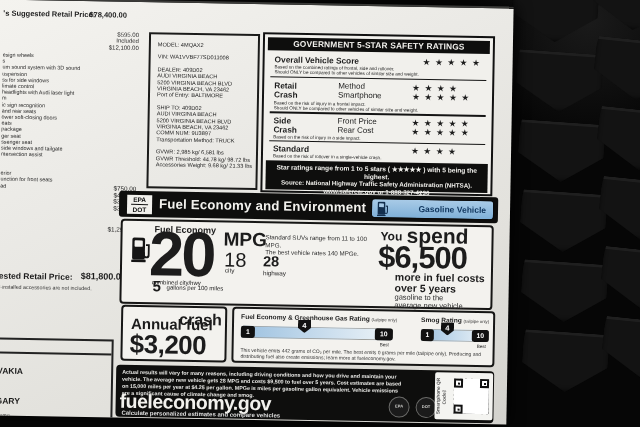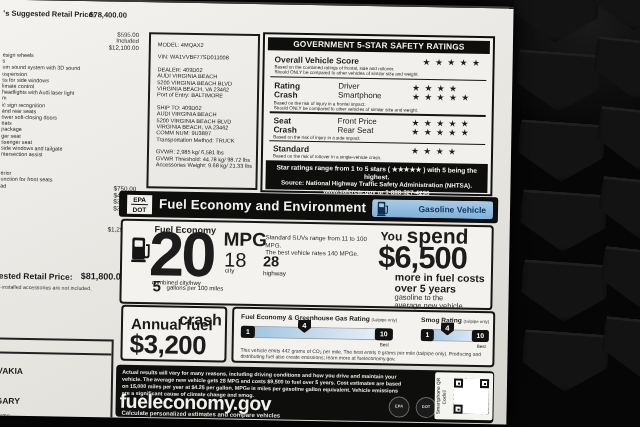--- a/index.html
+++ b/index.html
@@ -205,43 +205,43 @@
         <span class="c1">Overall Vehicle Score</span>
         <span class="stars" style="left:148px;">★ ★ ★ ★ ★</span>
       </div>
       <div class="snote" style="top:30px;">
         <div>Based on the combined ratings of frontal, side and rollover.</div>
         <div>Should ONLY be compared to other vehicles of similar size and weight.</div>
       </div>
       <div class="sdiv" style="top:41.5px;"></div>
 
       <div class="srow" style="top:45.5px;">
-        <span class="c1">Rating</span>
-        <span class="c2">Driver</span>
+        <span class="c1">Retail</span>
+        <span class="c2">Method</span>
         <span class="stars">★ ★ ★ ★</span>
       </div>
       <div class="srow" style="top:55px;">
         <span class="c1">Crash</span>
         <span class="c2">Smartphone</span>
         <span class="stars">★ ★ ★ ★ ★</span>
       </div>
       <div class="snote" style="top:65.5px;">
         <div>Based on the risk of injury in a frontal impact.</div>
         <div>Should ONLY be compared to other vehicles of similar size and weight.</div>
       </div>
       <div class="sdiv" style="top:77px;"></div>
 
       <div class="srow" style="top:80.5px;">
-        <span class="c1">Seat</span>
+        <span class="c1">Side</span>
         <span class="c2">Front Price</span>
         <span class="stars">★ ★ ★ ★ ★</span>
       </div>
       <div class="srow" style="top:90px;">
         <span class="c1">Crash</span>
-        <span class="c2">Rear Seat</span>
+        <span class="c2">Rear Cost</span>
         <span class="stars">★ ★ ★ ★ ★</span>
       </div>
       <div class="snote" style="top:100px;">Based on the risk of injury in a side impact.</div>
       <div class="sdiv" style="top:105.5px;"></div>
 
       <div class="srow" style="top:109px;">
         <span class="c1">Standard</span>
         <span class="stars">★ ★ ★ ★</span>
       </div>
       <div class="snote" style="top:119px;">Based on the risk of rollover in a single-vehicle crash.</div>

